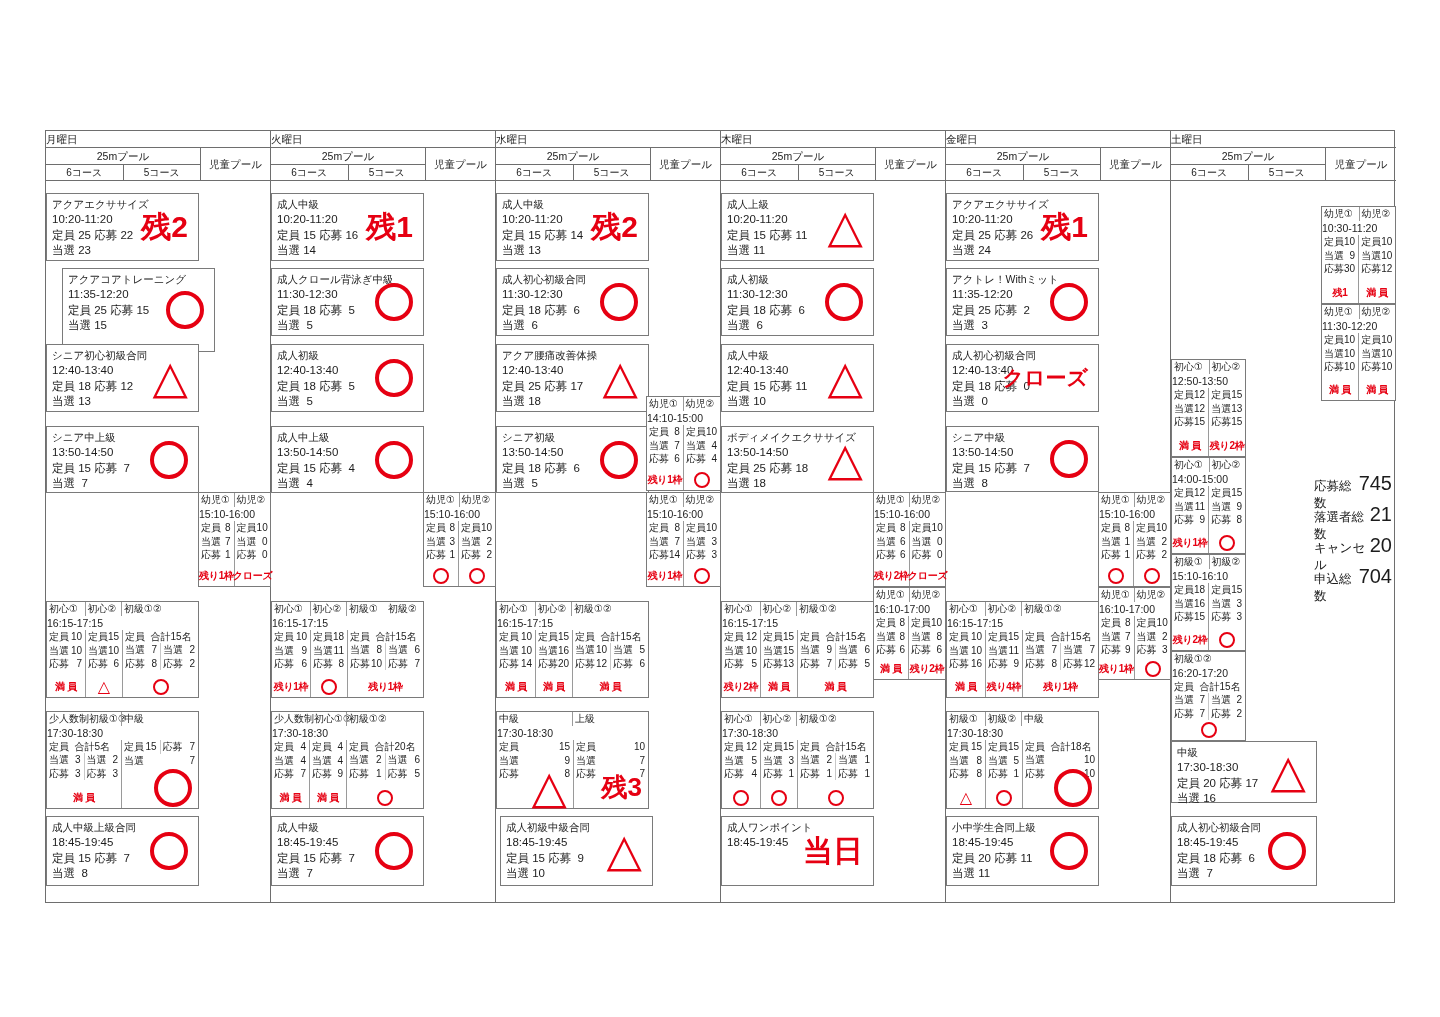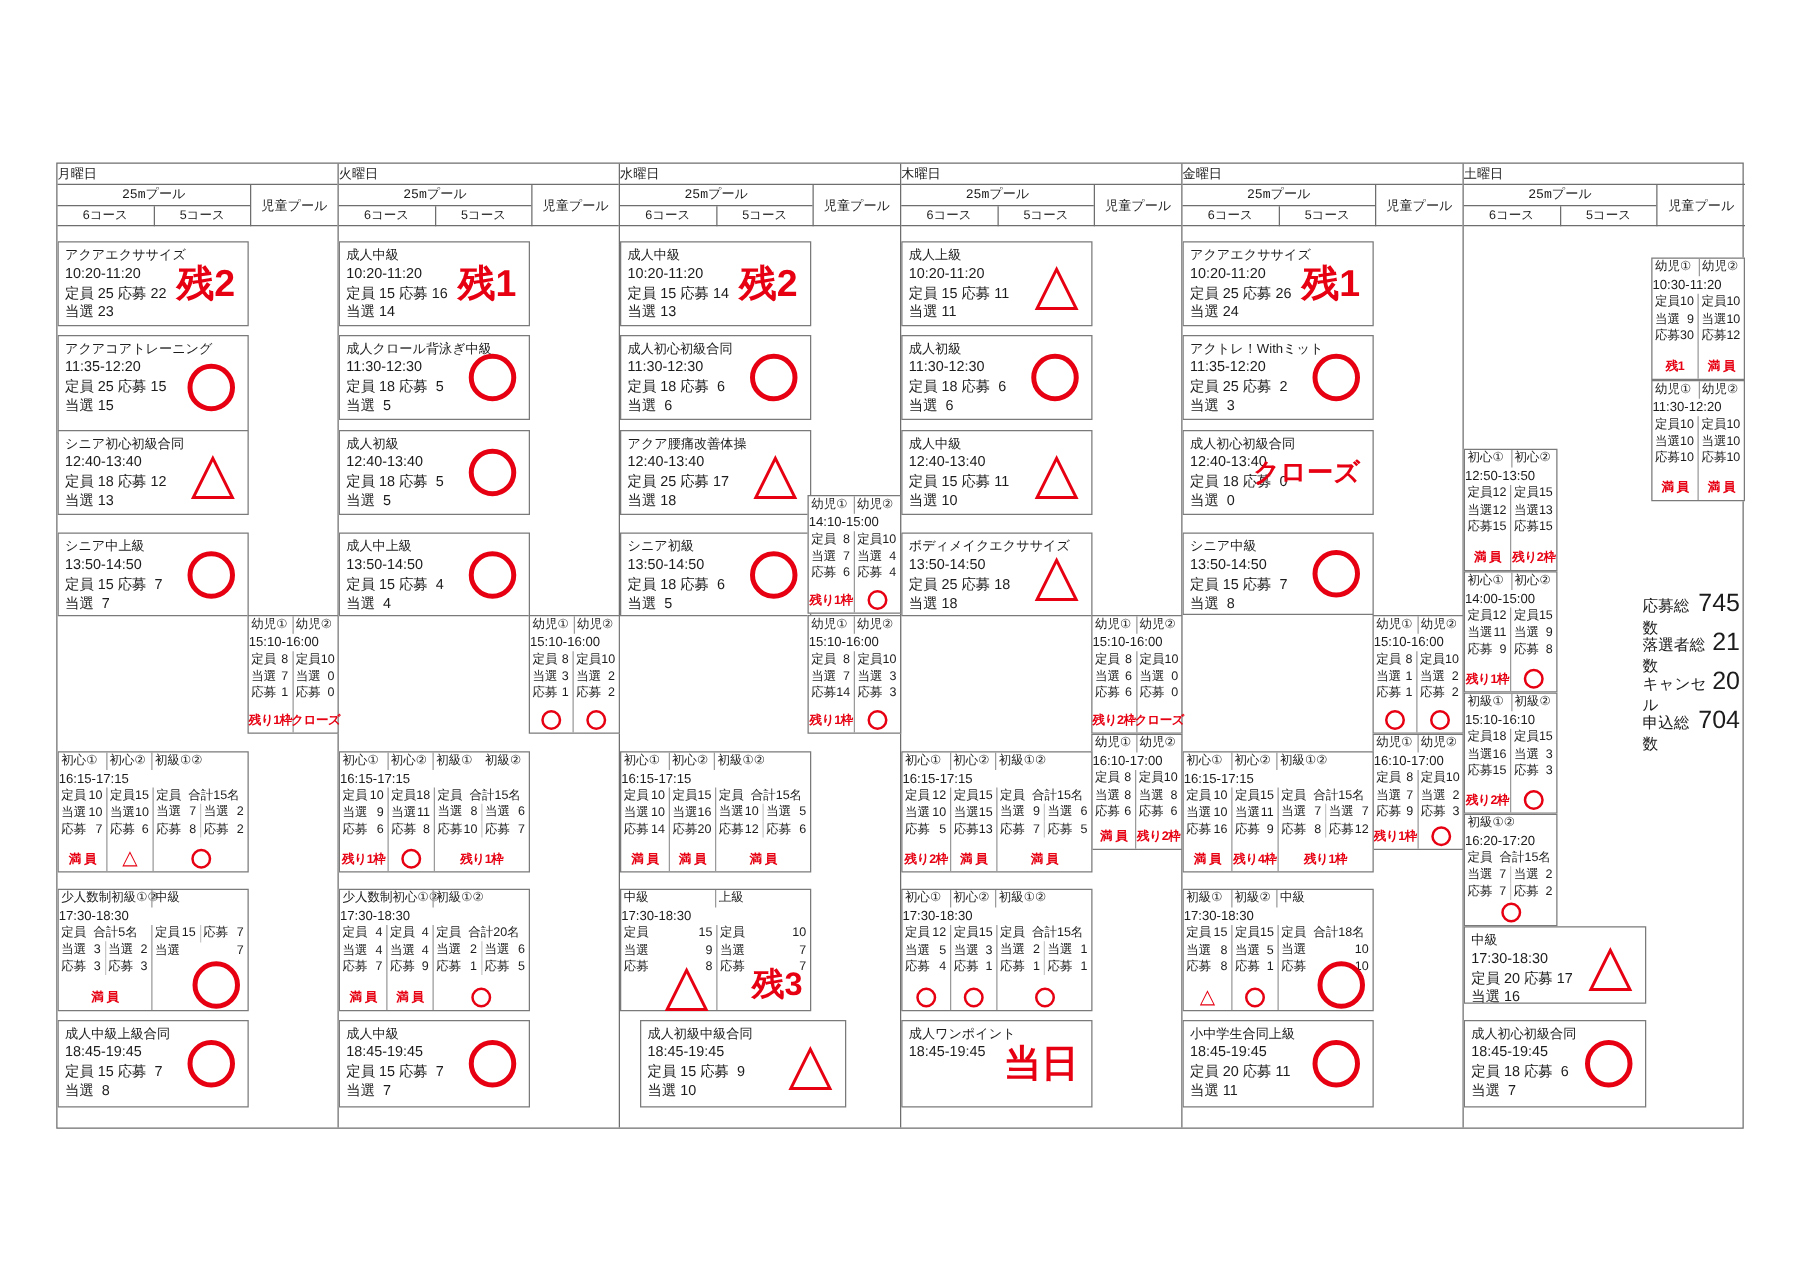--- a/index.html
+++ b/index.html
@@ -6,21 +6,21 @@
   body{font-family:"Liberation Sans","DejaVu Sans",sans-serif;color:#1c1c1c;}
   #page{position:relative;width:1440px;height:1017px;background:#fff;overflow:hidden;}
   #schedule{position:absolute;left:45px;top:130px;width:1350px;height:773px;border:1px solid #6e6e6e;box-sizing:border-box;}
   .daycol{position:absolute;top:0;width:225px;height:771px;box-sizing:border-box;border-right:1px solid #6e6e6e;}
   .daycol.last{border-right:none;}
   
   .dhead{height:50px;border-bottom:1px solid #6e6e6e;box-sizing:border-box;font-size:10.5px;}
   .dname{height:16px;line-height:16px;text-align:left;border-bottom:1px solid #6e6e6e;}
   .dmid{display:flex;height:33px;}
   .d25{width:155px;border-right:1px solid #6e6e6e;box-sizing:border-box;display:flex;flex-direction:column;}
-  .d25l{height:16px;line-height:16px;text-align:center;border-bottom:1px solid #6e6e6e;font-family:Liberation Mono, monospace;}
+  .d25l{height:16px;line-height:16px;text-align:center;border-bottom:1px solid #6e6e6e;}
   .dcourses{flex:1;display:flex;}
   .dcourse{flex:1;text-align:center;line-height:16px;font-size:10px;}
   .dcourse:first-child{border-right:1px solid #6e6e6e;}
   .dchild{flex:1;display:flex;align-items:center;justify-content:center;}
   
   .cell{position:absolute;background:#fff;border:1px solid #7a7a7a;box-sizing:border-box;}
   .cls{padding:3px 5px 0 5px;}
   .c-title{font-size:10.5px;line-height:15px;white-space:pre;}
   .c-line{font-size:11.5px;line-height:15.5px;white-space:pre;}
   .cls-st{position:absolute;right:10px;top:50%;transform:translateY(-50%);display:flex;align-items:center;}
@@ -78,21 +78,21 @@
         </div>
         <div class="cell cls" style="left: 0px; top: 62px; width: 153px; height: 68px;">
           <div class="c-title">アクアエクササイズ</div>
           <div class="c-line">10:20-11:20</div>
           <div class="c-line">定員 25 応募 22</div>
           <div class="c-line">当選 23</div>
           <div class="cls-st">
             <div class="stext">残2</div>
           </div>
         </div>
-        <div class="cell cls" style="left: 0px; top: 137px; width: 153px; height: 84px;">
+        <div class="cell cls" style="left: 16px; top: 137px; width: 153px; height: 84px;">
           <div class="c-title">アクアコアトレーニング</div>
           <div class="c-line">11:35-12:20</div>
           <div class="c-line">定員 25 応募 15</div>
           <div class="c-line">当選 15</div>
           <div class="cls-st">
             <div class="ring"></div>
           </div>
         </div>
         <div class="cell cls" style="left: 0px; top: 213px; width: 153px; height: 68px;">
           <div class="c-title">シニア初心初級合同</div>
@@ -889,21 +889,21 @@
                 </span>
               </div>
               <div class="gst right">
                 <div class="overlap">
                   <div class="stext">残3</div>
                 </div>
               </div>
             </div>
           </div>
         </div>
-        <div class="cell cls" style="left: 16px; top: 685px; width: 165px; height: 70px;">
+        <div class="cell cls" style="left: 4px; top: 685px; width: 153px; height: 70px;">
           <div class="c-title">成人初級中級合同</div>
           <div class="c-line">18:45-19:45</div>
           <div class="c-line">定員 15 応募  9</div>
           <div class="c-line">当選 10</div>
           <div class="cls-st">
             <div class="tri">△</div>
           </div>
         </div>
       </div>
       <div class="daycol" style="left: 675px;">

